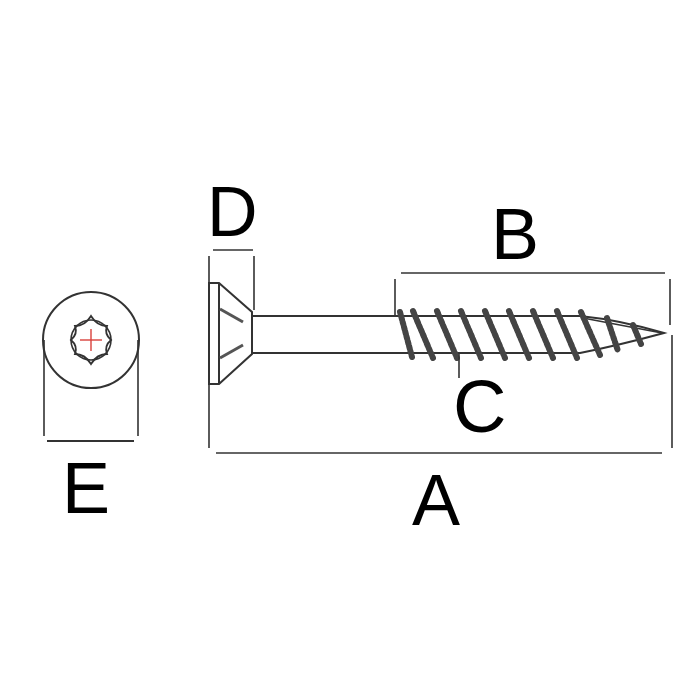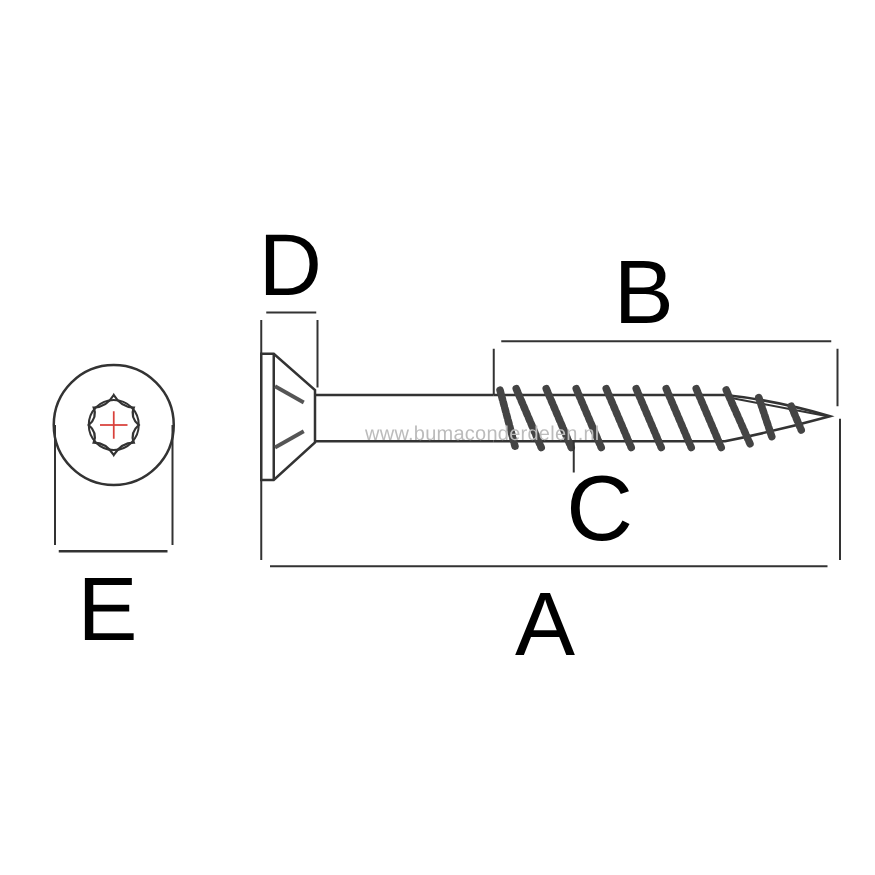--- a/index.html
+++ b/index.html
@@ -71,20 +71,19 @@
       <line x1="459" y1="353" x2="459" y2="378"></line>
     </g>
 
     <g stroke="#333" stroke-width="1.6">
       <line x1="209" y1="384" x2="209" y2="448"></line>
       <line x1="672" y1="335" x2="672" y2="448"></line>
       <line x1="216" y1="453" x2="662" y2="453"></line>
     </g>
   </svg>
 
-  <div class="wm" style="left:292px;top:340px;">www.bumaconderdelen.nl</div>
 
   <div class="lbl" style="left:207px;top:177px;font-size:70px;">D</div>
   <div class="lbl" style="left:491px;top:198px;font-size:72px;">B</div>
   <div class="lbl" style="left:453px;top:370px;font-size:74px;">C</div>
   <div class="lbl" style="left:62px;top:452px;font-size:72px;">E</div>
   <div class="lbl" style="left:412px;top:464px;font-size:72px;">A</div>
 </div>
 
 </body></html>

